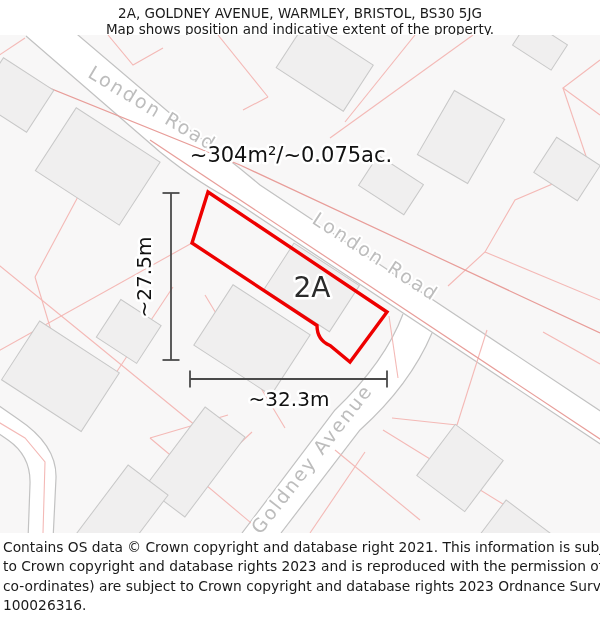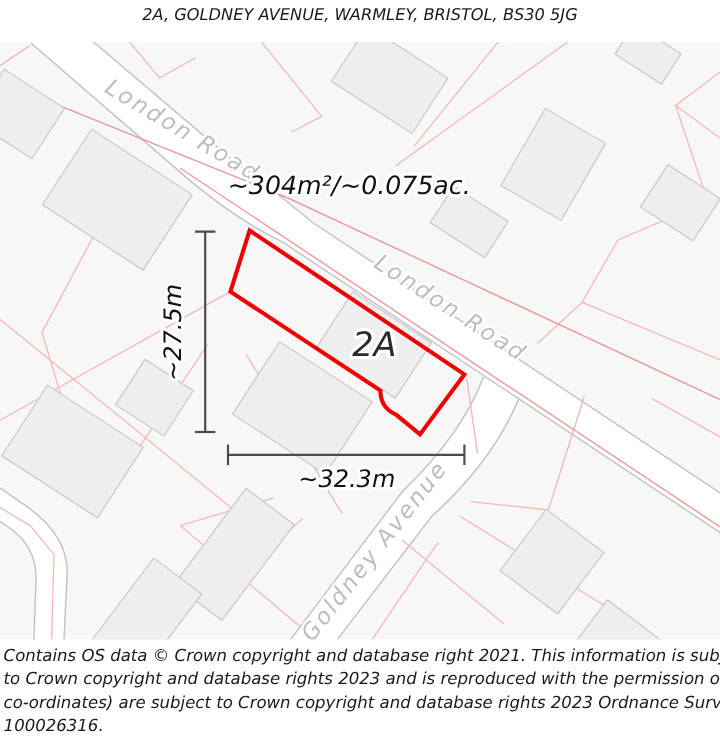--- a/index.html
+++ b/index.html
@@ -1,21 +1,21 @@
 <!DOCTYPE html>
 <html><head>
 <meta charset="utf-8">
 <style>
   html,body { margin:0; padding:0; }
   body {
     width:600px; height:625px; background:#ffffff;
     font-family:"DejaVu Sans", sans-serif; color:#1a1a1a;
     position:relative; overflow:hidden;
   }
-  .page { position:absolute; inset:0; width:600px; height:606px; background:#fff;font-style:italic; }
+  .page { position:absolute; inset:0; width:600px; height:606px; background:#fff; }
   header { position:absolute; top:0; left:0; width:600px; text-align:center; }
   .title    { font-size:13.5px; line-height:15px; padding-top:6px; white-space:nowrap; }
   .subtitle { font-size:13.5px; line-height:15px; margin-top:1px; white-space:nowrap; }
   .map-wrap { position:absolute; top:35px; left:0; width:600px; height:498px; }
   svg { display:block; }
   svg text { font-family:"DejaVu Sans", sans-serif; }
   .halo-label { stroke:#ffffff; stroke-width:5px; paint-order:stroke; stroke-linejoin:round; }
   .road-label { stroke:#ffffff; stroke-width:4px; paint-order:stroke; stroke-linejoin:round; letter-spacing:2px; }
   footer {
     position:absolute; left:3px; top:538px; width:594px;
@@ -23,20 +23,21 @@
   }
   footer div { white-space:nowrap; }
 </style>
 </head>
 <body>
 
 <div class="page">
 
   <header>
     <div class="title">2A, GOLDNEY AVENUE, WARMLEY, BRISTOL, BS30 5JG</div>
+    <div class="subtitle">Map shows position and indicative extent of the property.</div>
   </header>
 
   <div class="map-wrap">
     <svg width="600" height="498" viewBox="0 35 600 498">
 
       <rect x="0" y="35" width="600" height="498" fill="#f8f7f7"></rect>
 
       <g fill="#ffffff" stroke="none">
         <path d="M 58 18 L 192 132 Q 228 158 260 185 L 620 424 L 620 457 L 236 202 Q 202 186 160 152 L 26 36 Z"></path>
         <path d="M 403 314 Q 385 362 335 410 L 242 533 L 242 545 L 281 545 L 281 533 L 360 430 Q 410 385 432 333 Z"></path>

